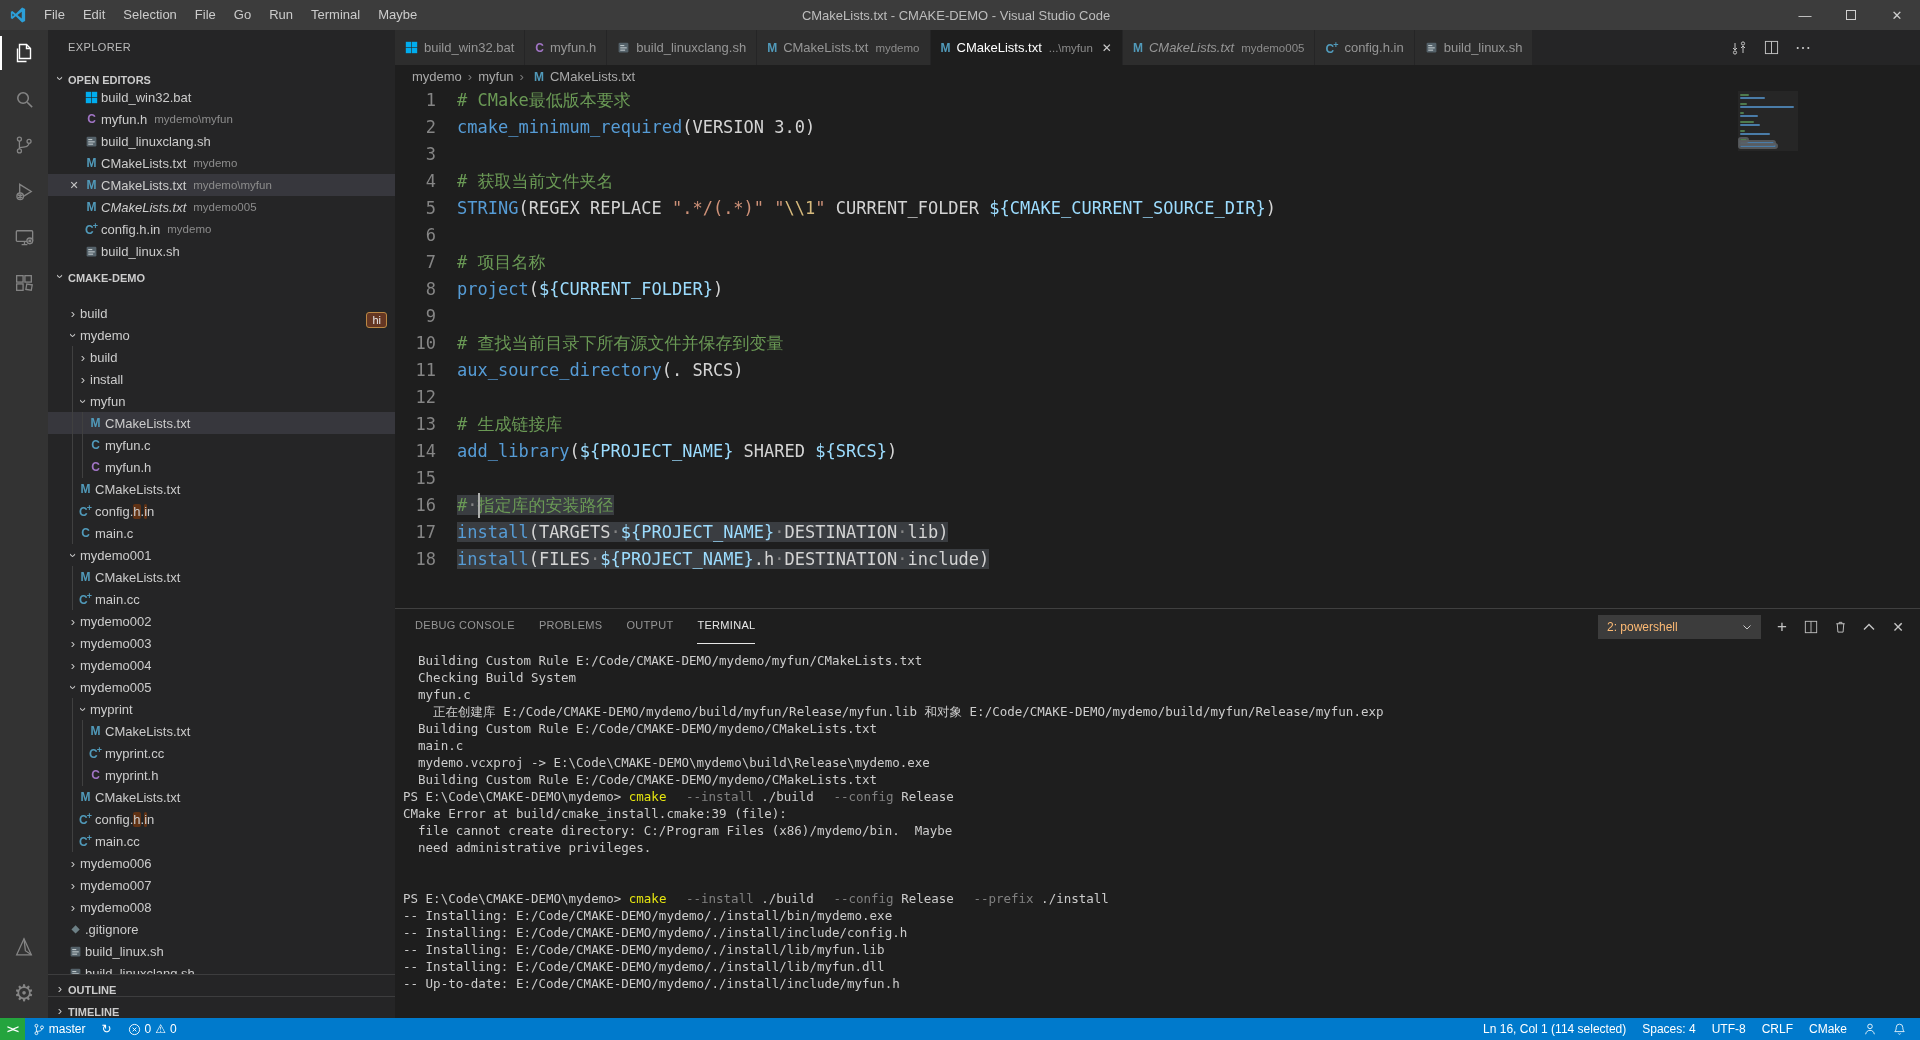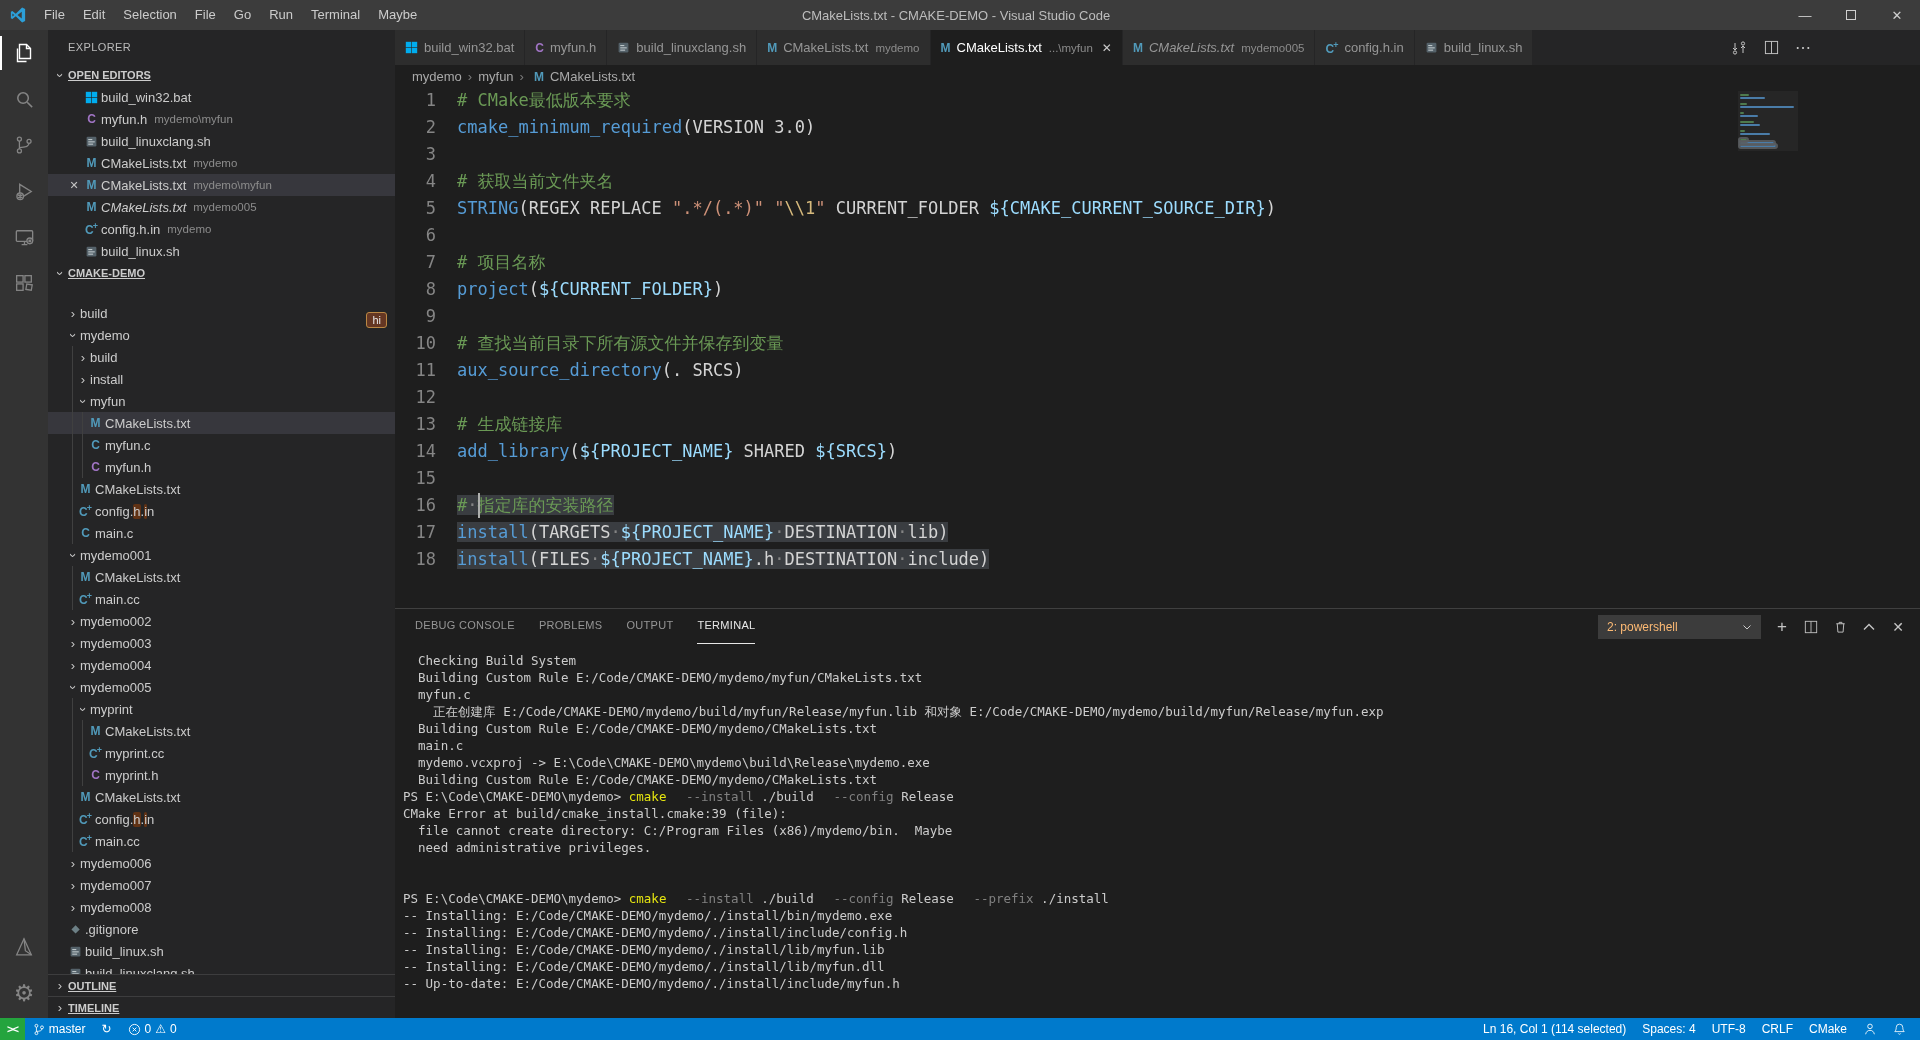--- a/index.html
+++ b/index.html
@@ -25,21 +25,21 @@
   #activitybar { width:48px; background:#333333; position:relative; flex:none; }
   .act-icon { width:48px; height:46px; display:flex; align-items:center; justify-content:center; color:#858585; position:relative; }
   .act-icon.active { color:#ffffff; }
   .act-icon.active::before { content:""; position:absolute; left:0; top:6px; bottom:6px; width:2px; background:#ffffff; }
   #activity-bottom { position:absolute; bottom:2px; left:0; }
   .act-glyph { font-size:21px; }
 
   
   #sidebar { width:347px; background:#252526; position:relative; flex:none; overflow:hidden; }
   #sidebar-title { height:34px; line-height:34px; padding-left:20px; font-size:11px; color:#bbbbbb; letter-spacing:.4px; }
-  .section-header { height:22px; display:flex; align-items:center; font-size:11px; font-weight:bold; color:#cccccc; padding-left:4px;text-decoration:underline; }
+  .section-header { height:22px; display:flex; align-items:flex-end; font-size:11px; font-weight:bold; color:#cccccc; padding-left:4px; }
   .section-header .twist { width:16px; text-align:center; font-size:13px; font-weight:normal; }
   .bottom-section { border-top:1px solid rgba(204,204,204,.15); }
   .twist-glyph { display:inline-block; color:#c5c5c5; }
   .twist-glyph.open { transform:rotate(90deg); }
 
   #open-editors-list { position:relative; }
   .row { height:22px; display:flex; align-items:center; white-space:nowrap; cursor:pointer; }
   .row.selected { background:#37373d; }
   .row .close-x { width:16px; text-align:center; color:#c5c5c5; font-size:11px; flex:none; }
   .row .fi-wrap { width:19px; flex:none; display:flex; justify-content:center; align-items:center; }
@@ -720,22 +720,22 @@
           </span>
           <span class="picon">
             <svg width="12" height="9" viewBox="0 0 12 9" fill="none" stroke="#c5c5c5" stroke-width="1.4">
                 <path d="M1 7.5L6 2.5l5 5"></path>
               </svg>
           </span>
           <span class="picon">✕</span>
         </div>
       </div>
       <div id="terminal">
+  <div class="t-line"><span class="">  Building Custom Rule E:/Code/CMAKE-DEMO/mydemo/myfun/CMakeLists.txt</span></div>
   <div class="t-line"><span class="">  Checking Build System</span></div>
-  <div class="t-line"><span class="">  Building Custom Rule E:/Code/CMAKE-DEMO/mydemo/myfun/CMakeLists.txt</span></div>
   <div class="t-line"><span class="">  myfun.c</span></div>
   <div class="t-line"><span class="">    正在创建库 E:/Code/CMAKE-DEMO/mydemo/build/myfun/Release/myfun.lib 和对象 E:/Code/CMAKE-DEMO/mydemo/build/myfun/Release/myfun.exp</span></div>
   <div class="t-line"><span class="">  Building Custom Rule E:/Code/CMAKE-DEMO/mydemo/CMakeLists.txt</span></div>
   <div class="t-line"><span class="">  main.c</span></div>
   <div class="t-line"><span class="">  mydemo.vcxproj -&gt; E:\Code\CMAKE-DEMO\mydemo\build\Release\mydemo.exe</span></div>
   <div class="t-line"><span class="">  Building Custom Rule E:/Code/CMAKE-DEMO/mydemo/CMakeLists.txt</span></div>
   <div class="t-line"><span class="">PS E:\Code\CMAKE-DEMO\mydemo&gt; </span><span class="t-y">cmake</span><span class=""> </span><span class="t-g">--install</span><span class=""> ./build </span><span class="t-g">--config</span><span class=""> Release</span></div>
   <div class="t-line"><span class="">CMake Error at build/cmake_install.cmake:39 (file):</span></div>
   <div class="t-line"><span class="">  file cannot create directory: C:/Program Files (x86)/mydemo/bin.  Maybe</span></div>
   <div class="t-line"><span class="">  need administrative privileges.</span></div>

